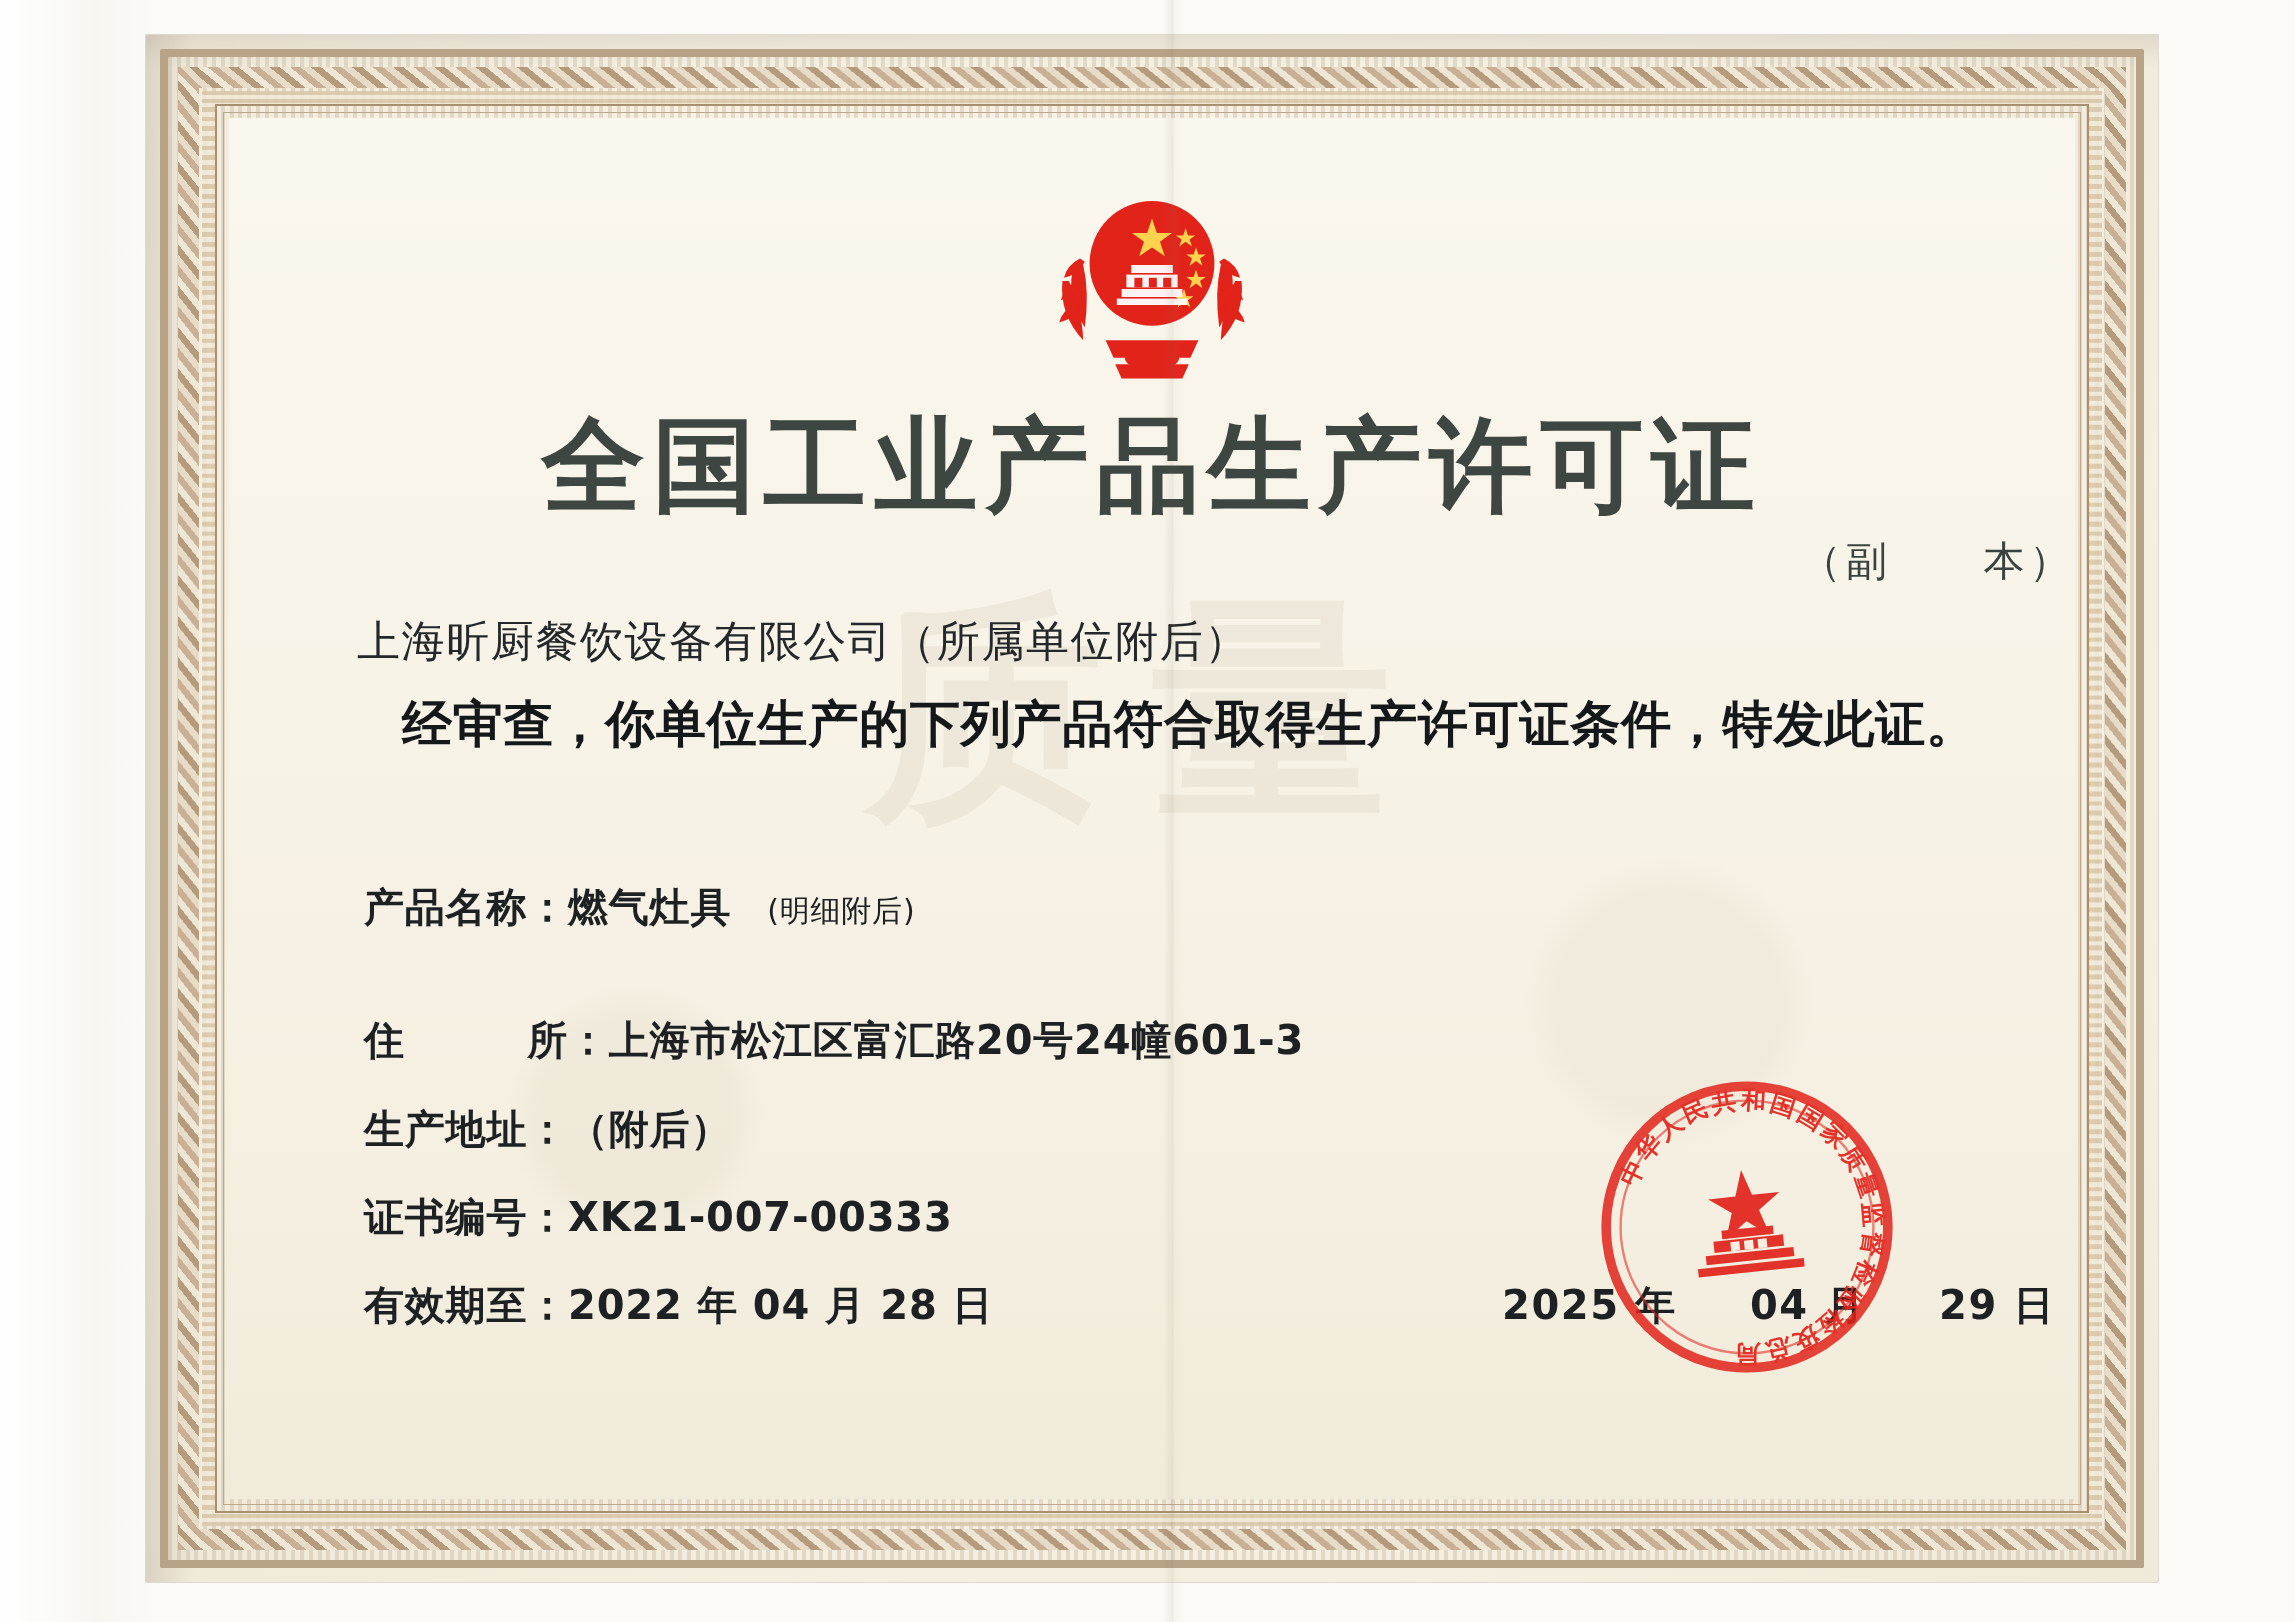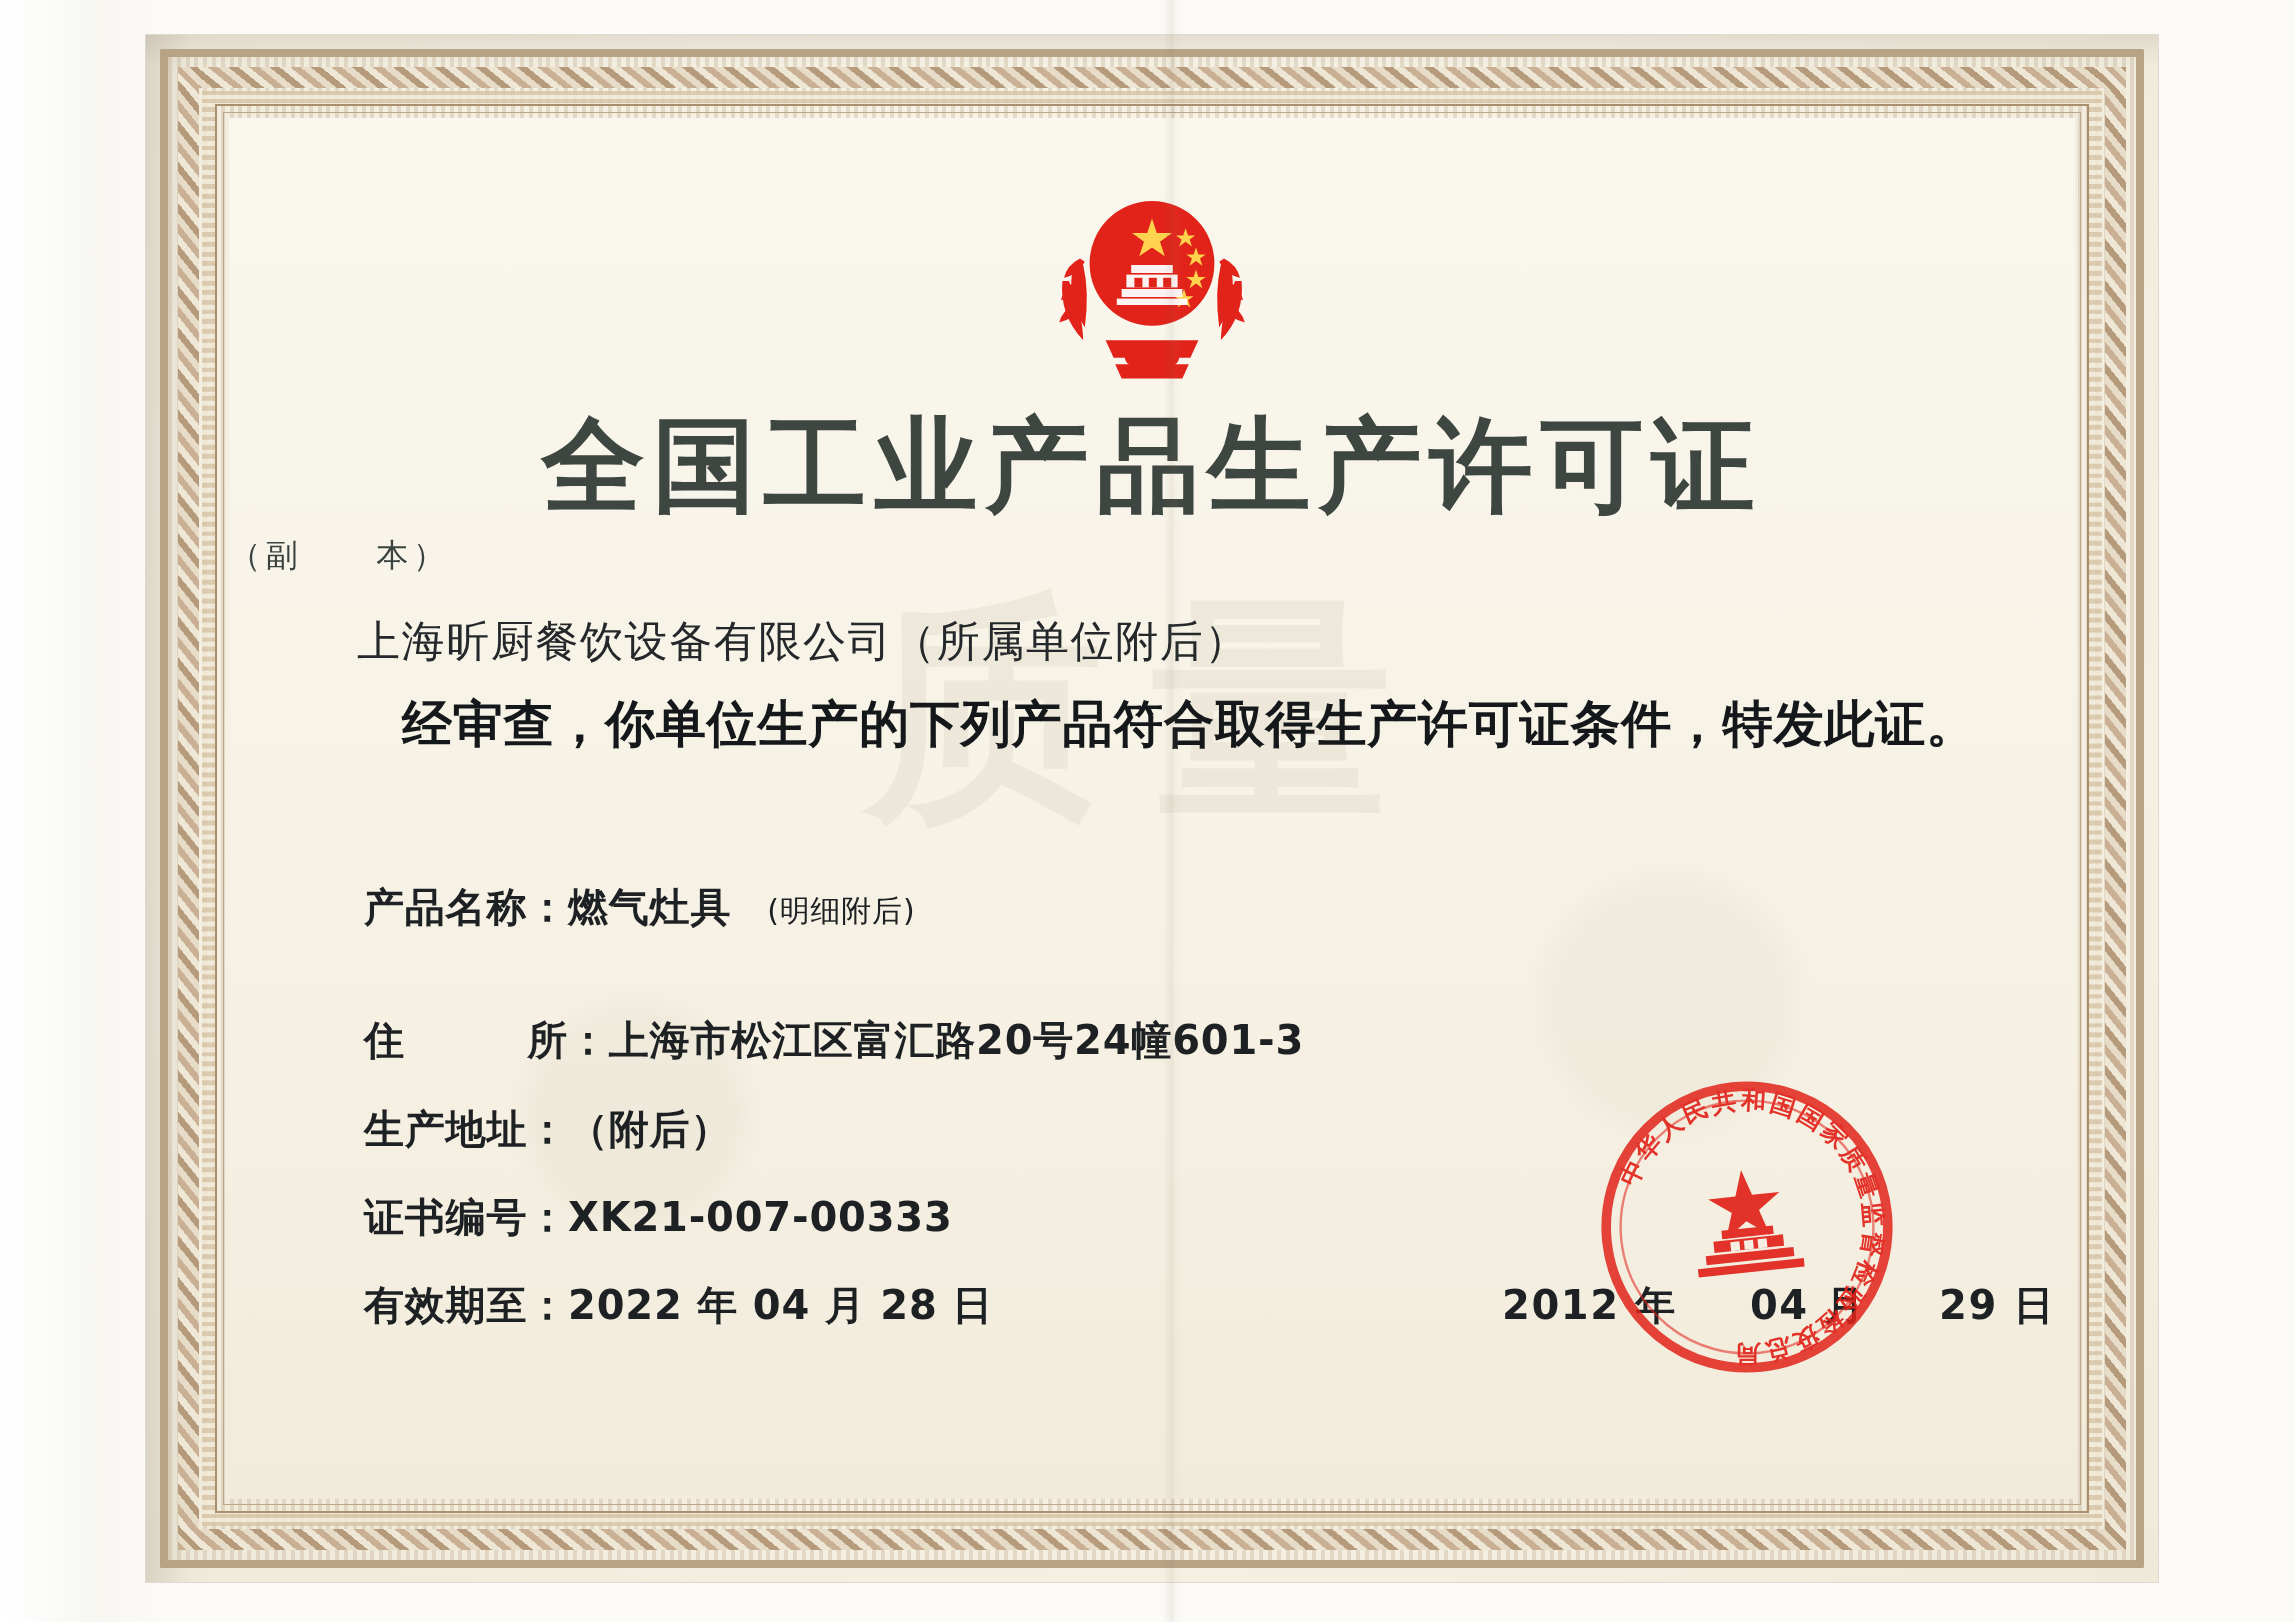--- a/index.html
+++ b/index.html
@@ -138,22 +138,22 @@
     font-weight: 700;
     font-size: 103px;
     letter-spacing: 8px;
     color: #3d4640;
     white-space: nowrap;
   }
   .subtitle {
     position: absolute;
     left: 0; right: 0;
     top: 416px;
-    text-align: left;
-    font-size: 32px;
+    text-align: right;
+    font-size: 41px;
     letter-spacing: 4.8px;
     color: #3a4340;
     font-family: Liberation Sans, sans-serif;
   }
 
   .company {
     position: absolute;
     left: 128px;
     top: 495px;
     font-size: 43px;
@@ -338,21 +338,21 @@
 
       <div class="field f-certno">
         <span class="lbl">证书编号：</span><span class="val">XK21-007-00333</span>
       </div>
 
       <div class="field f-valid">
         <span class="lbl">有效期至：</span><span class="val">2022 年 04 月 28 日</span>
       </div>
 
       <div class="issue-date">
-        <span>2012</span>
+        <span>2025</span>
         <span>年</span>
         <span class="gap"></span>
         <span>04</span>
         <span>月</span>
         <span class="gap"></span>
         <span>29</span>
         <span>日</span>
       </div>
 
 

